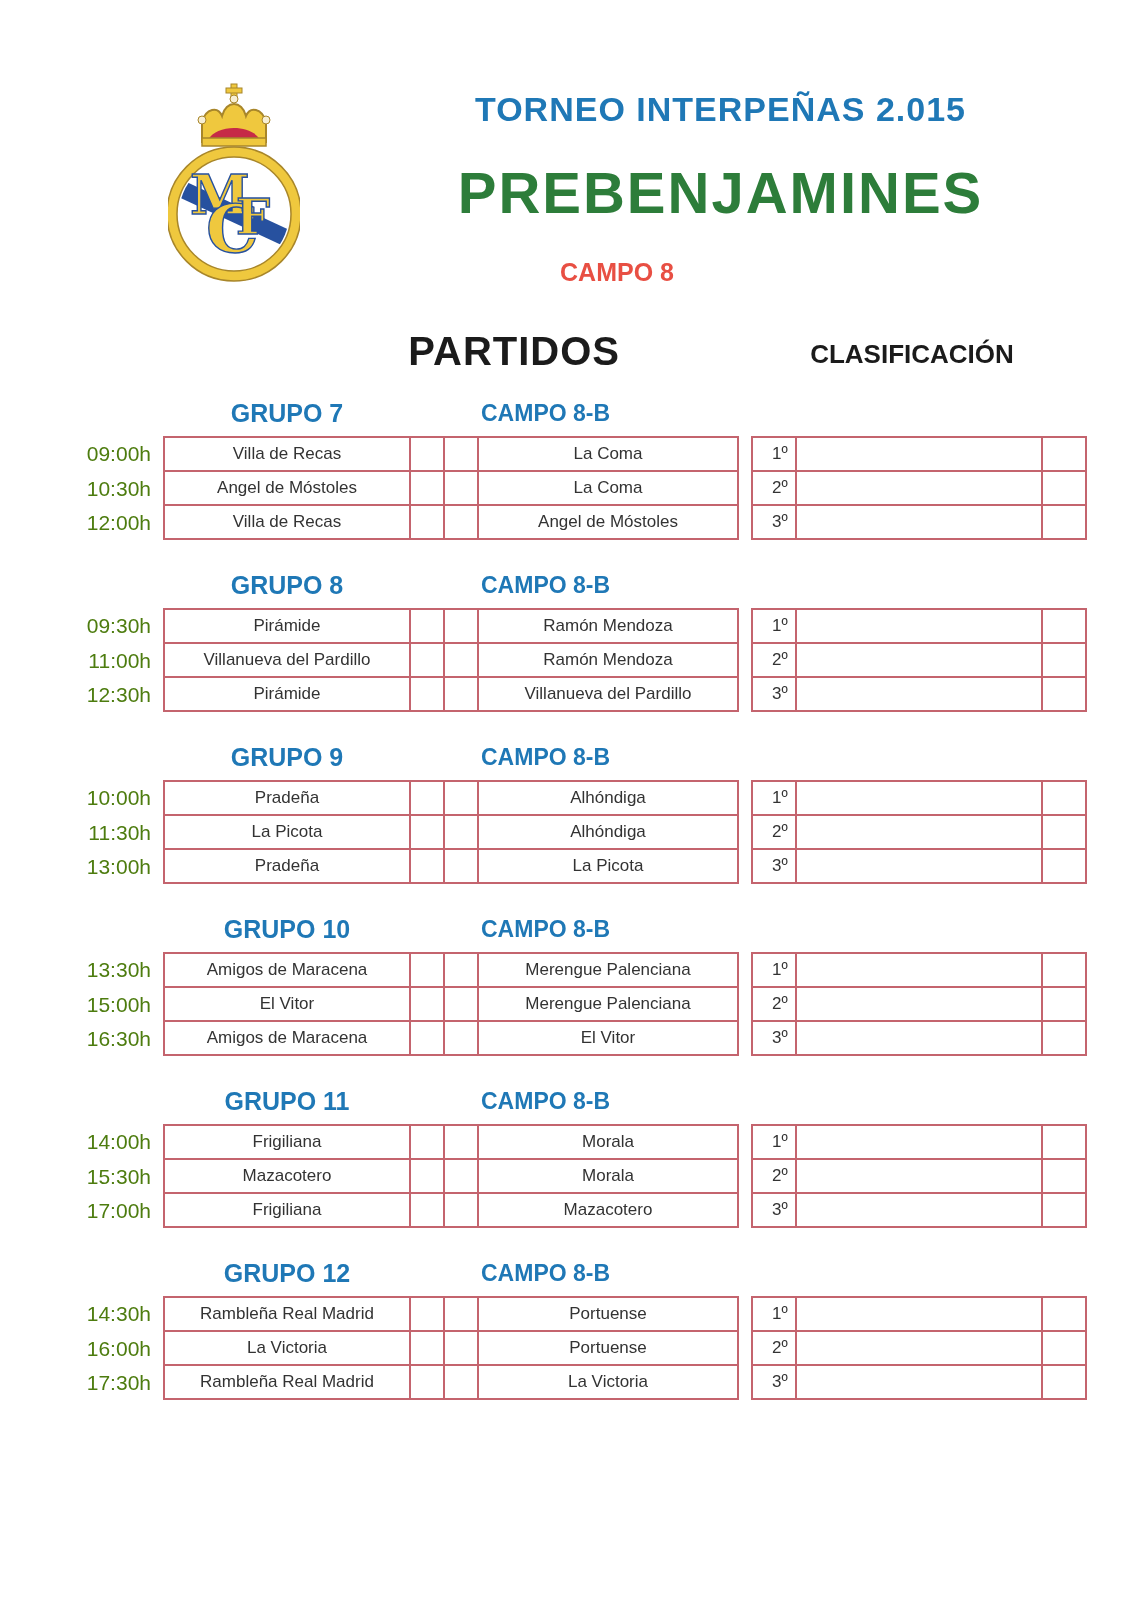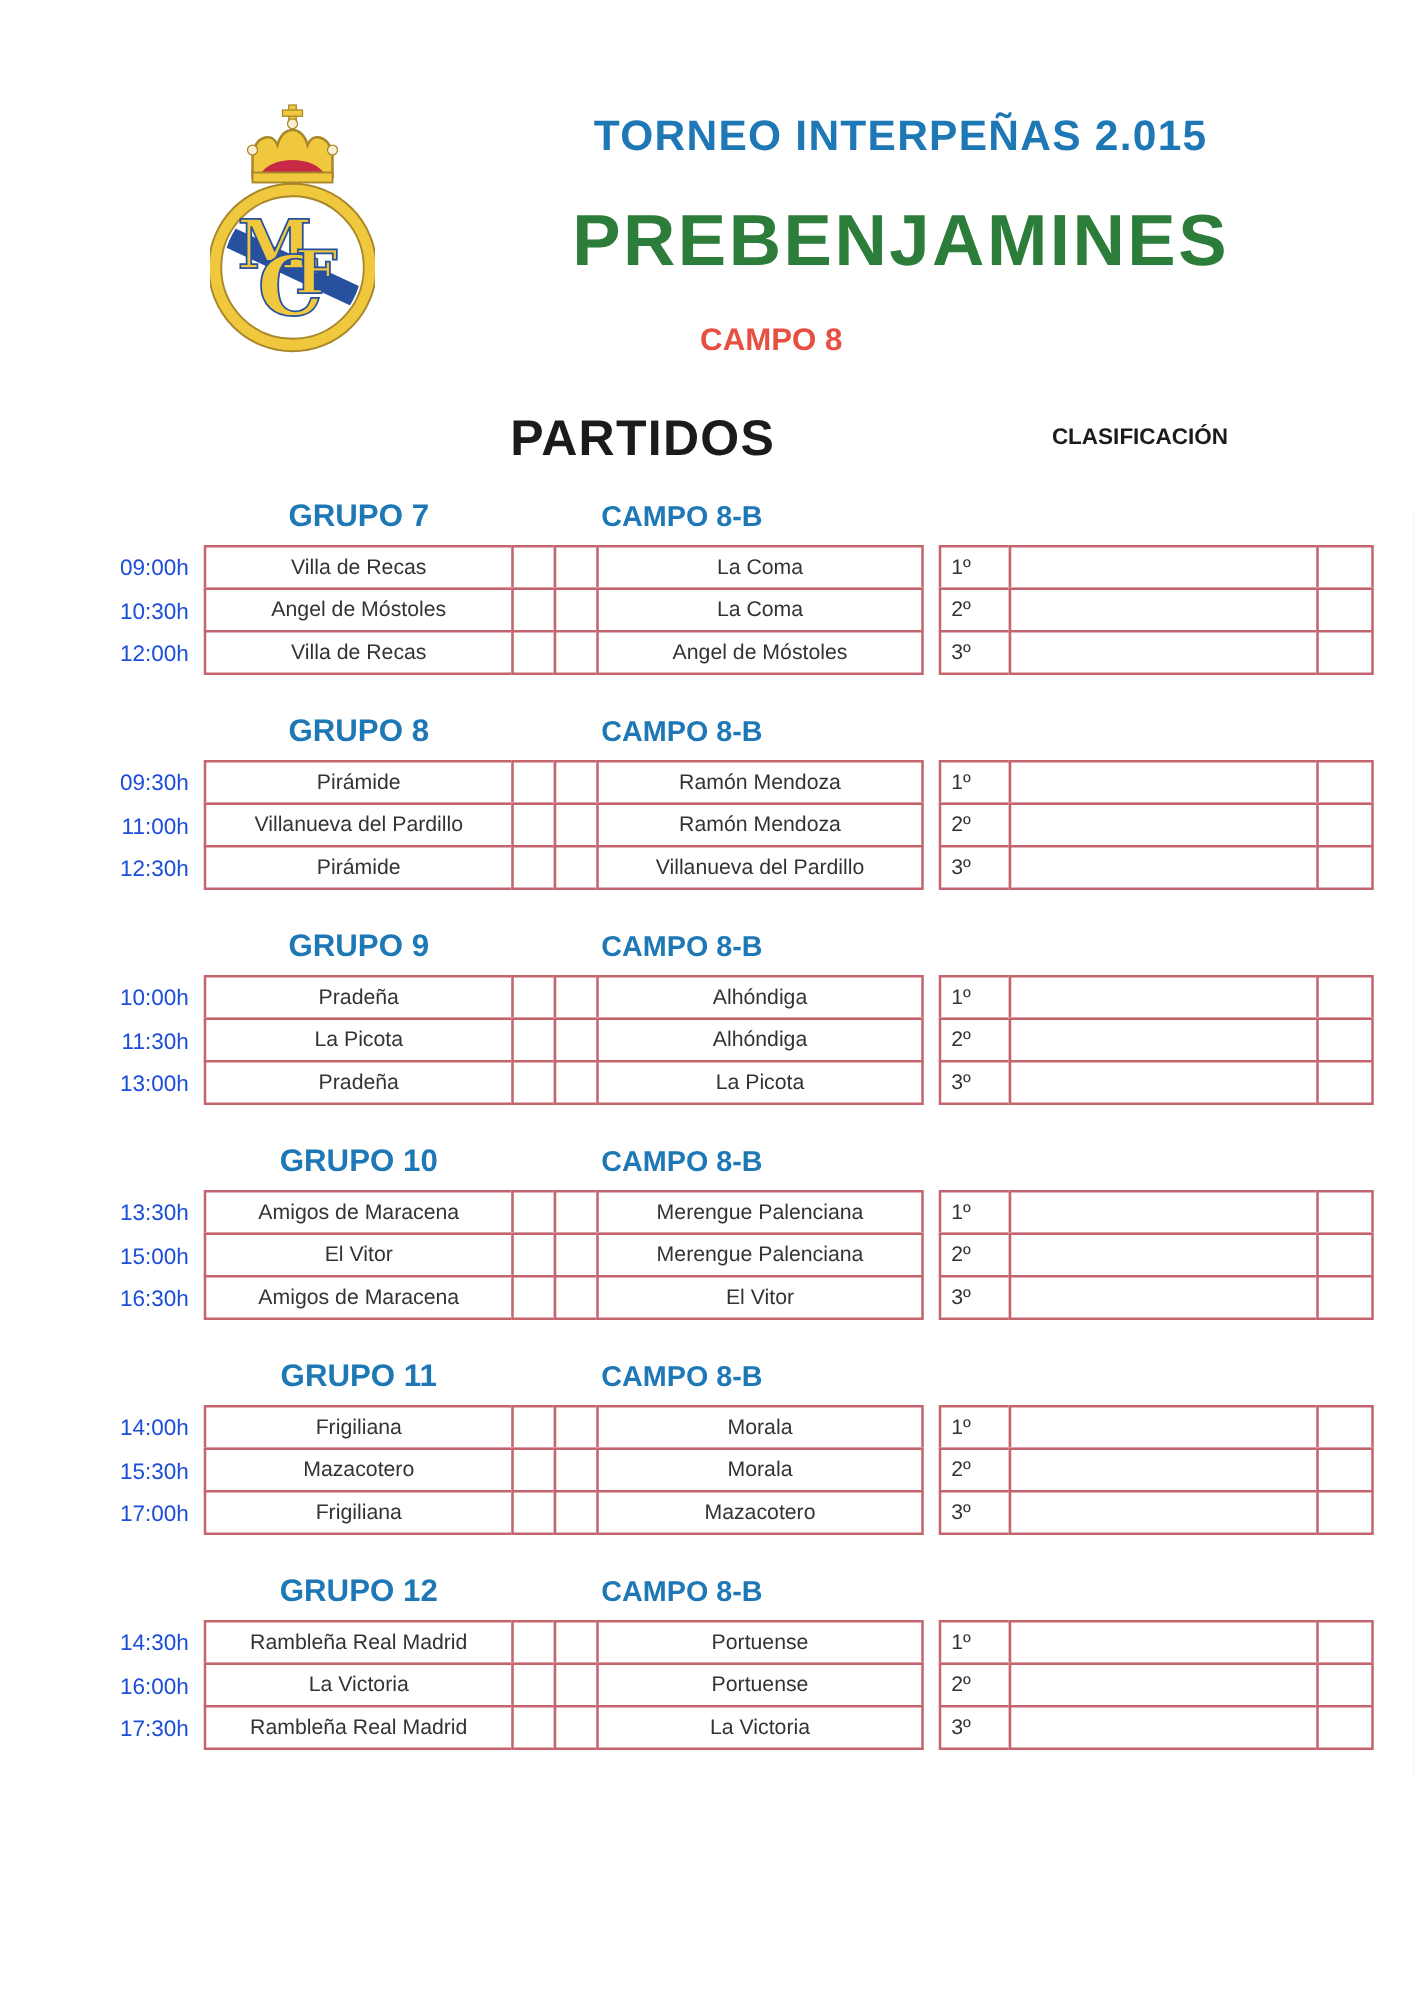--- a/index.html
+++ b/index.html
@@ -13,42 +13,42 @@
   }
   
   .crest{position:absolute; left:168px; top:82px; width:132px; height:210px;}
   .titles{margin-left:310px; width:821px; padding-top:90px; text-align:center;}
   .t-title{font-size:34px; font-weight:bold; color:var(--blue); letter-spacing:1px;}
   .t-sub{font-size:58px; font-weight:bold; color:var(--green); margin-top:30px; letter-spacing:2px;}
   .t-campo{width:614px; text-align:center; font-size:25px; font-weight:bold; color:var(--red); margin-top:32px;}
   
   .section-titles{display:flex; margin-top:42px; color:#1b1b1b;}
   .st-partidos{margin-left:280px; width:340px; text-align:right; font-size:40px; font-weight:600; letter-spacing:1px;}
-  .st-clasif{margin-left:125px; width:334px; text-align:center; font-size:18px; font-weight:600; padding-top:10px;}
+  .st-clasif{margin-left:125px; width:334px; text-align:center; font-size:26px; font-weight:600; padding-top:10px;}
   
   .groups{padding-left:85px; margin-top:18px;}
   .group{margin-top:24px;}
   .group:first-child{margin-top:10px;}
   .ghead{display:flex; align-items:center; height:42px; margin-bottom:2px;}
   .gh-grupo{margin-left:78px; width:248px; text-align:center; color:var(--blue); font-weight:bold; font-size:25px;}
   .gh-campo{margin-left:70px; width:262px; text-align:left; color:var(--blue); font-weight:bold; font-size:23px;}
   .gbody{display:flex;}
   .times{width:78px;}
-  .time{height:34px; line-height:34px; text-align:right; padding-right:12px; box-sizing:border-box; font-size:18px; color:#1d4ed8;}
+  .time{height:34px; line-height:34px; text-align:right; padding-right:12px; box-sizing:border-box; font-size:21px; color:#4d7c0f;}
   .time:first-child{height:36px; line-height:36px;}
   .mtable,.ctable{display:flex; flex-direction:column;}
   .ctable{margin-left:12px;}
   .mrow,.crow{display:flex; height:36px; margin-top:-2px;}
   .mrow:first-child,.crow:first-child{margin-top:0;}
   .cell{box-sizing:border-box; border:2px solid var(--rose); margin-left:-2px;
         display:flex; align-items:center; justify-content:center;
         font-size:17px; color:var(--ink); background:#fff; white-space:nowrap;}
   .cell:first-child{margin-left:0;}
   .home{width:248px;} .sc{width:36px;} .away{width:262px;}
-  .pos{width:58px; justify-content:flex-start; padding-left:8px; font-size:17px;}
+  .pos{width:46px; justify-content:flex-start; padding-left:19px; font-size:17px;}
   .cwide{width:248px;} .csmall{width:46px;}
 </style>
 </head>
 <body>
 
 <div class="page">
 
   <header>
     <div class="crest">
       <svg width="132" height="210" viewBox="0 0 132 210" xmlns="http://www.w3.org/2000/svg">

